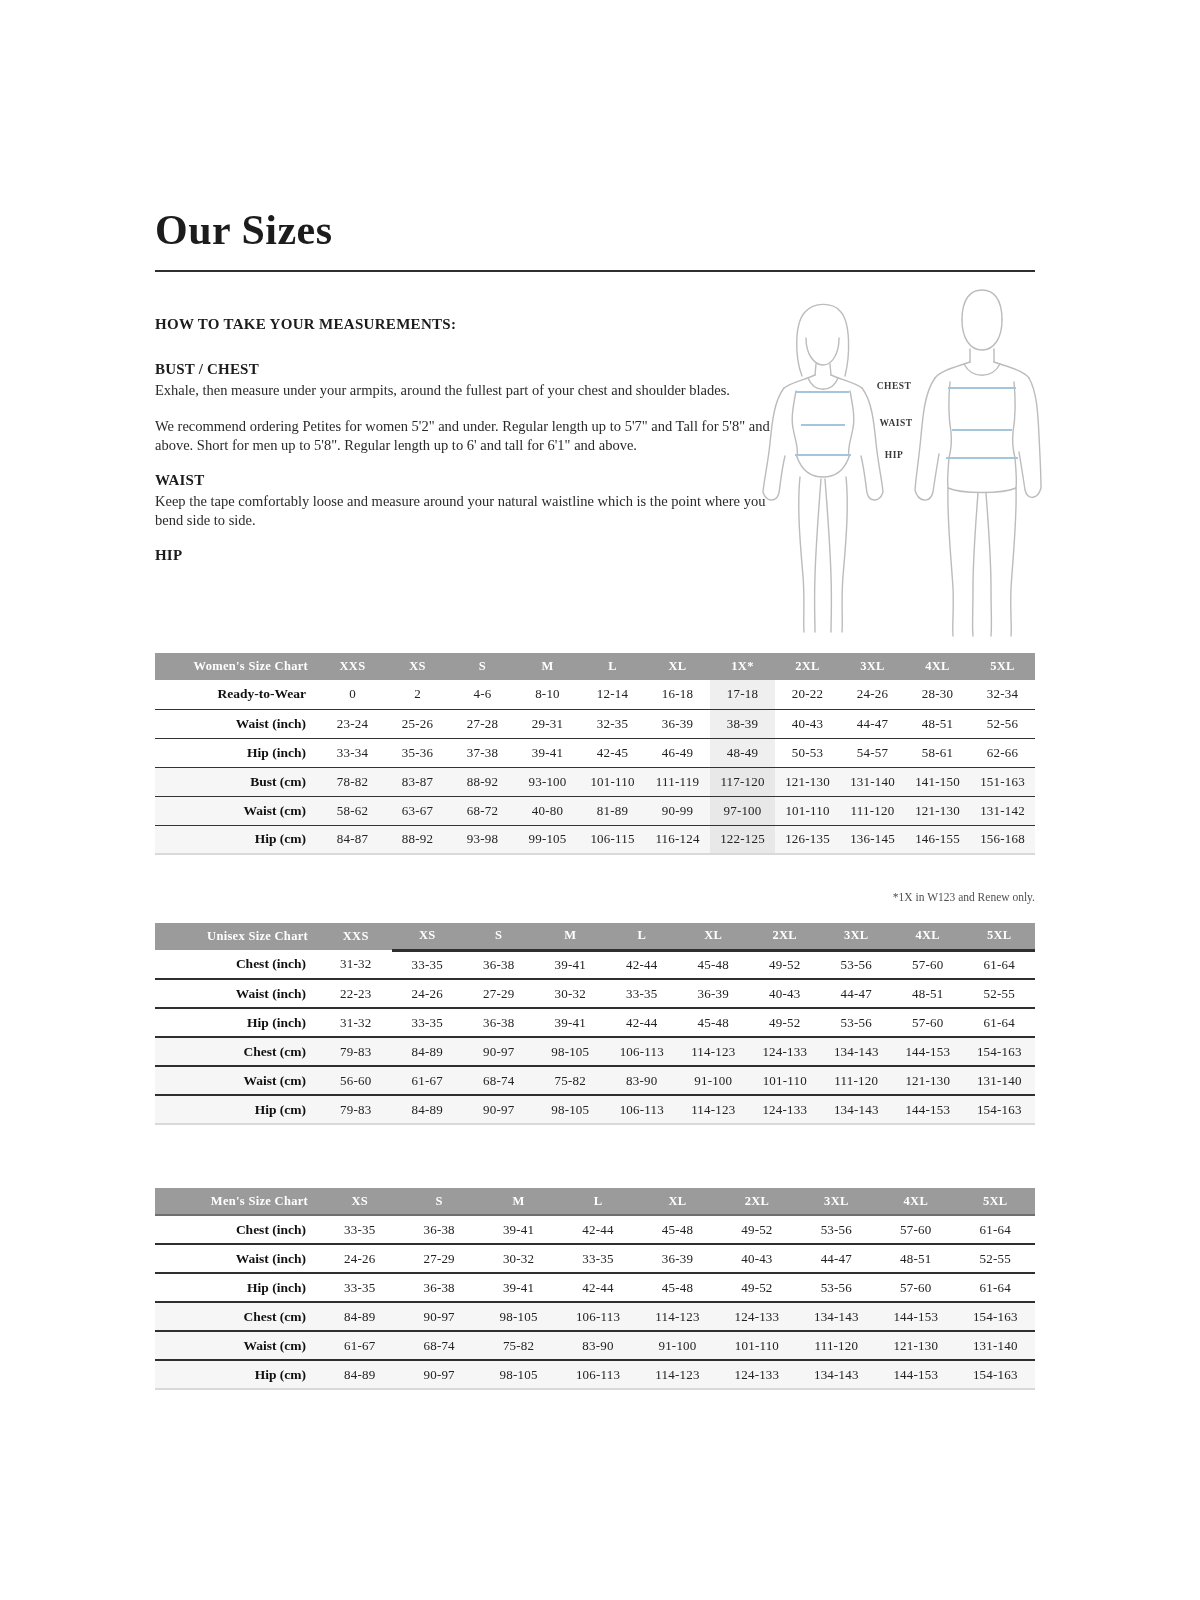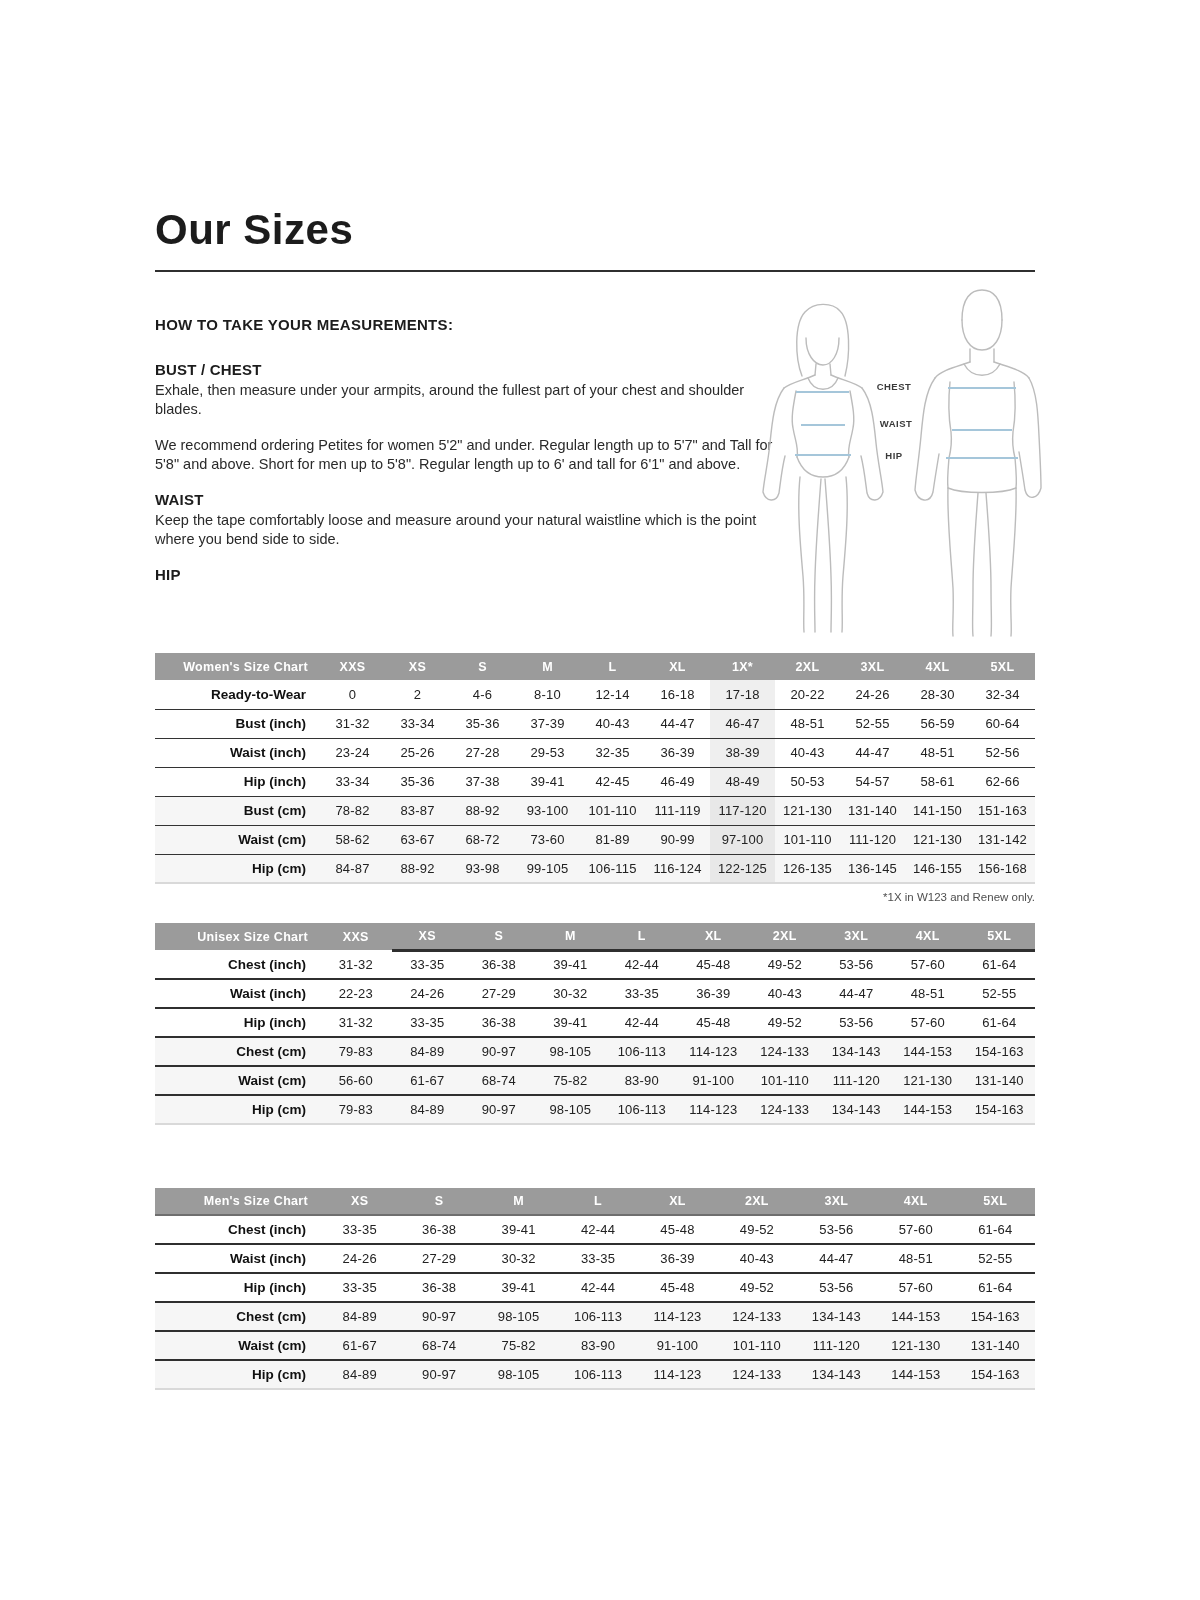--- a/index.html
+++ b/index.html
@@ -3,21 +3,21 @@
 <meta charset="utf-8">
 <style>
   :root{
     --hdr-bg:#9b9b9b; --hdr-tx:#ffffff; --hl:#efefef; --shade:#f6f6f6;
     --line-dark:#2f2f2f; --blue:#a5c6da; --outline:#bcbcbc;
   }
   *{box-sizing:border-box; margin:0; padding:0;}
   html,body{background:#ffffff;}
   .page{
     position:relative; width:1200px; height:1600px; background:#ffffff;
-    font-family:Liberation Sans, sans-serif; color:#222;
+    font-family:Liberation Serif, serif; color:#222;
     overflow:hidden;
   }
   .page-title{
     position:absolute; left:155px; top:206px;
     font-size:42px; font-weight:bold; color:#1c1c1c; letter-spacing:.5px;
   }
   .title-rule{
     position:absolute; left:155px; top:270px; width:880px; height:2px; background:var(--line-dark);
   }
   .instructions{position:absolute; left:155px; top:316px; width:618px;}
@@ -192,39 +192,25 @@
             <td>8-10</td>
             <td>12-14</td>
             <td>16-18</td>
             <td class="hl">17-18</td>
             <td>20-22</td>
             <td>24-26</td>
             <td>28-30</td>
             <td>32-34</td>
           </tr>
           <tr>
-            <th>Bust (inch)</th>
-            <td>31-32</td>
-            <td>33-34</td>
-            <td>35-36</td>
-            <td>37-39</td>
-            <td>40-43</td>
-            <td>44-47</td>
-            <td class="hl">46-47</td>
-            <td>48-51</td>
-            <td>52-55</td>
-            <td>56-59</td>
-            <td>60-64</td>
-          </tr>
-          <tr>
             <th>Waist (inch)</th>
             <td>23-24</td>
             <td>25-26</td>
             <td>27-28</td>
-            <td>29-53</td>
+            <td>29-31</td>
             <td>32-35</td>
             <td>36-39</td>
             <td class="hl">38-39</td>
             <td>40-43</td>
             <td>44-47</td>
             <td>48-51</td>
             <td>52-56</td>
           </tr>
           <tr>
             <th>Hip (inch)</th>
@@ -252,21 +238,21 @@
             <td>121-130</td>
             <td>131-140</td>
             <td>141-150</td>
             <td>151-163</td>
           </tr>
           <tr class="shaded">
             <th>Waist (cm)</th>
             <td>58-62</td>
             <td>63-67</td>
             <td>68-72</td>
-            <td>73-60</td>
+            <td>40-80</td>
             <td>81-89</td>
             <td>90-99</td>
             <td class="hl">97-100</td>
             <td>101-110</td>
             <td>111-120</td>
             <td>121-130</td>
             <td>131-142</td>
           </tr>
           <tr class="shaded">
             <th>Hip (cm)</th>

